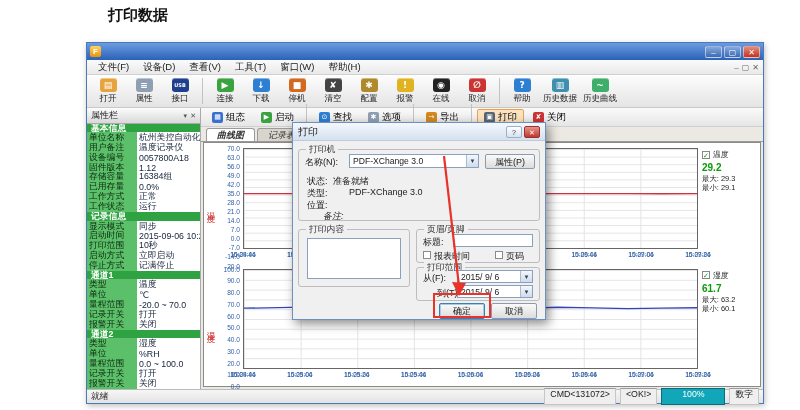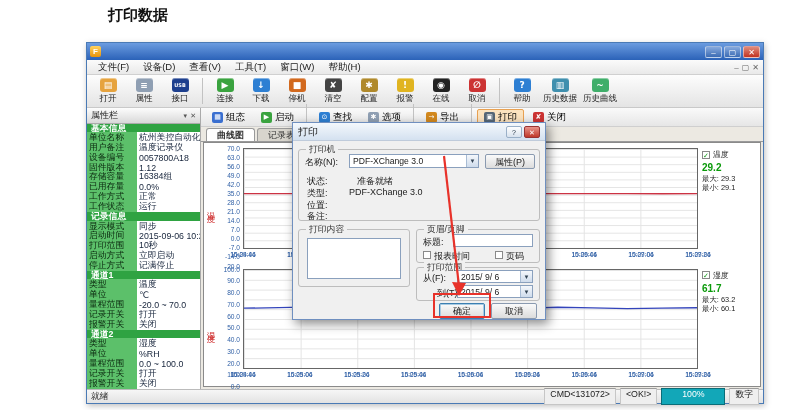--- a/index.html
+++ b/index.html
@@ -53,21 +53,21 @@
   
   .main-area{flex:1;display:flex;flex-direction:column;min-width:0;}
   .toolbar2{height:19px;flex:0 0 19px;background:linear-gradient(#fafafa,#e6e6e6);border-bottom:1px solid #cfcfcf;
     display:flex;align-items:center;padding:0 4px;gap:2px;font-size:9.5px;}
   .tb2-btn{display:flex;align-items:center;gap:3px;padding:1px 6px;border:1px solid transparent;border-radius:2px;white-space:nowrap;}
   .tb2-btn.pressed{border-color:#e8a152;background:#fbe3c0;}
   .tb2-icon{width:11px;height:11px;border-radius:2px;color:#fff;font-size:7px;line-height:11px;text-align:center;
     font-family:"DejaVu Sans",sans-serif;}
   .tabs{height:15px;flex:0 0 15px;background:#ece9e2;display:flex;gap:2px;padding:1px 5px 0;border-bottom:1px solid #9a9a9a;}
   .tab{font-size:9px;padding:0 10px;border:1px solid #9a9a9a;border-bottom:none;border-radius:3px 3px 0 0;
-    background:#d8d5cd;color:#333;display:flex;align-items:center;}
+    background:#d8d5cd;color:#333;display:flex;align-items:center;font-style:italic;}
   .tab.active{background:#fff;font-weight:bold;}
 
   .chartdoc{flex:1;margin:0 2px 2px;background:#fff;border:1px solid #8a8a8a;display:flex;flex-direction:column;
     padding:2px 2px 0;min-height:0;}
   .chart-block{flex:1;display:flex;min-height:0;padding-top:3px;}
   .axis-title{width:11px;flex:0 0 11px;display:flex;align-items:center;justify-content:center;color:#cc2222;
     font-size:8.5px;writing-mode:vertical-rl;letter-spacing:2px;}
   .yticks{width:26px;flex:0 0 26px;position:relative;font-size:6.6px;color:#2f5fa5;}
   .yticks span{position:absolute;right:3px;transform:translateY(-50%);white-space:nowrap;}
   .plot-col{flex:1;display:flex;flex-direction:column;min-width:0;}
@@ -532,26 +532,26 @@
 
     <div class="group" style="left:5px;top:8px;width:242px;height:72px;">
       <span class="legend">打印机</span>
       <span class="dlbl" style="left:6px;top:6px;">名称(N):</span>
       <div class="combo" style="left:50px;top:4px;width:130px;height:14px;">
         <span>PDF-XChange 3.0</span>
         <span class="arrow">▼</span>
       </div>
       <div class="dbtn" style="left:186px;top:4px;width:50px;height:15px;">属性(P)</div>
       <span class="dlbl" style="left:8px;top:25px;">状态:</span>
-      <span class="dval" style="left:58px;top:25px;font-family:Liberation Serif, serif;">准备就绪</span>
+      <span class="dval" style="left:34px;top:25px;font-family:Liberation Serif, serif;">准备就绪</span>
       <span class="dlbl" style="left:8px;top:37px;">类型:</span>
       <span class="dval" style="left:50px;top:37px;">PDF-XChange 3.0</span>
       <span class="dlbl" style="left:8px;top:49px;">位置:</span>
       <span class="dval" style="left:50px;top:49px;"></span>
-      <span class="dlbl" style="left:8px;top:60px;">备注:</span>
+      <span class="dlbl" style="left:24px;top:60px;font-style:italic;">备注:</span>
       <span class="dval" style="left:50px;top:60px;"></span>
     </div>
 
     <div class="group" style="left:5px;top:88px;width:112px;height:58px;">
       <span class="legend">打印内容</span>
       <div class="listbox" style="left:8px;top:8px;right:8px;bottom:7px;"></div>
     </div>
 
     <div class="group" style="left:123px;top:88px;width:124px;height:34px;">
       <span class="legend">页眉/页脚</span>

